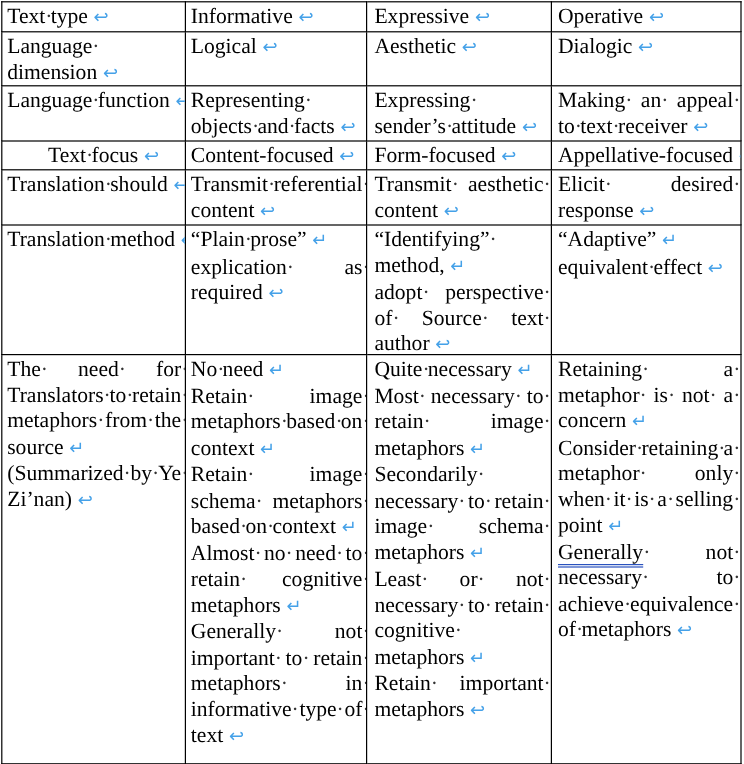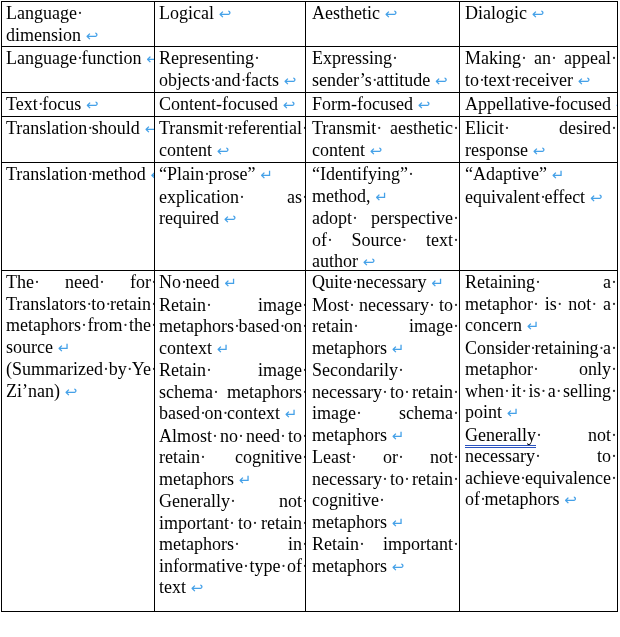--- a/index.html
+++ b/index.html
@@ -26,20 +26,42 @@
 <body>
 
 <table class="doc">
   <colgroup>
       <col style="width: 153px;">
       <col style="width: 151px;">
       <col style="width: 154px;">
       <col style="width: 158px;">
     </colgroup>
   <tbody>
+      <tr style="height: 25px;">
+        <td class="c1">
+          <div class="cell" style="height: 23px;">
+            <div class="para">Text<i class="d" style="color: rgb(51, 51, 51);"></i> type<span class="mk" style="color: rgb(69, 161, 232);"> ↩</span></div>
+          </div>
+        </td>
+        <td class="c2">
+          <div class="cell" style="height: 23px;">
+            <div class="para">Informative<span class="mk" style="color: rgb(69, 161, 232);"> ↩</span></div>
+          </div>
+        </td>
+        <td class="c3">
+          <div class="cell" style="height: 23px;">
+            <div class="para">Expressive<span class="mk" style="color: rgb(69, 161, 232);"> ↩</span></div>
+          </div>
+        </td>
+        <td class="c4">
+          <div class="cell" style="height: 23px;">
+            <div class="para">Operative<span class="mk" style="color: rgb(69, 161, 232);"> ↩</span></div>
+          </div>
+        </td>
+      </tr>
       <tr style="height: 45px;">
         <td class="c1">
           <div class="cell" style="height: 43px;">
             <div class="para">Language<i class="d" style="color: rgb(51, 51, 51);"></i> dimension<span class="mk" style="color: rgb(69, 161, 232);"> ↩</span></div>
           </div>
         </td>
         <td class="c2">
           <div class="cell" style="height: 43px;">
             <div class="para">Logical<span class="mk" style="color: rgb(69, 161, 232);"> ↩</span></div>
           </div>
@@ -72,21 +94,21 @@
           </div>
         </td>
         <td class="c4">
           <div class="cell" style="height: 44px;">
             <div class="para">Making<i class="d" style="color: rgb(51, 51, 51);"></i> an<i class="d" style="color: rgb(51, 51, 51);"></i> appeal<i class="d" style="color: rgb(51, 51, 51);"></i> to<i class="d" style="color: rgb(51, 51, 51);"></i> text<i class="d" style="color: rgb(51, 51, 51);"></i> receiver<span class="mk" style="color: rgb(69, 161, 232);"> ↩</span></div>
           </div>
         </td>
       </tr>
       <tr style="height: 24px;">
         <td class="c1">
-          <div class="cell" style="height: 22px;">
+          <div class="cell" style="height: 22px; margin-left: 34px;">
             <div class="para">Text<i class="d" style="color: rgb(51, 51, 51);"></i> focus<span class="mk" style="color: rgb(69, 161, 232);"> ↩</span></div>
           </div>
         </td>
         <td class="c2">
           <div class="cell" style="height: 22px;">
             <div class="para">Content-focused<span class="mk" style="color: rgb(69, 161, 232);"> ↩</span></div>
           </div>
         </td>
         <td class="c3">
           <div class="cell" style="height: 22px;">

